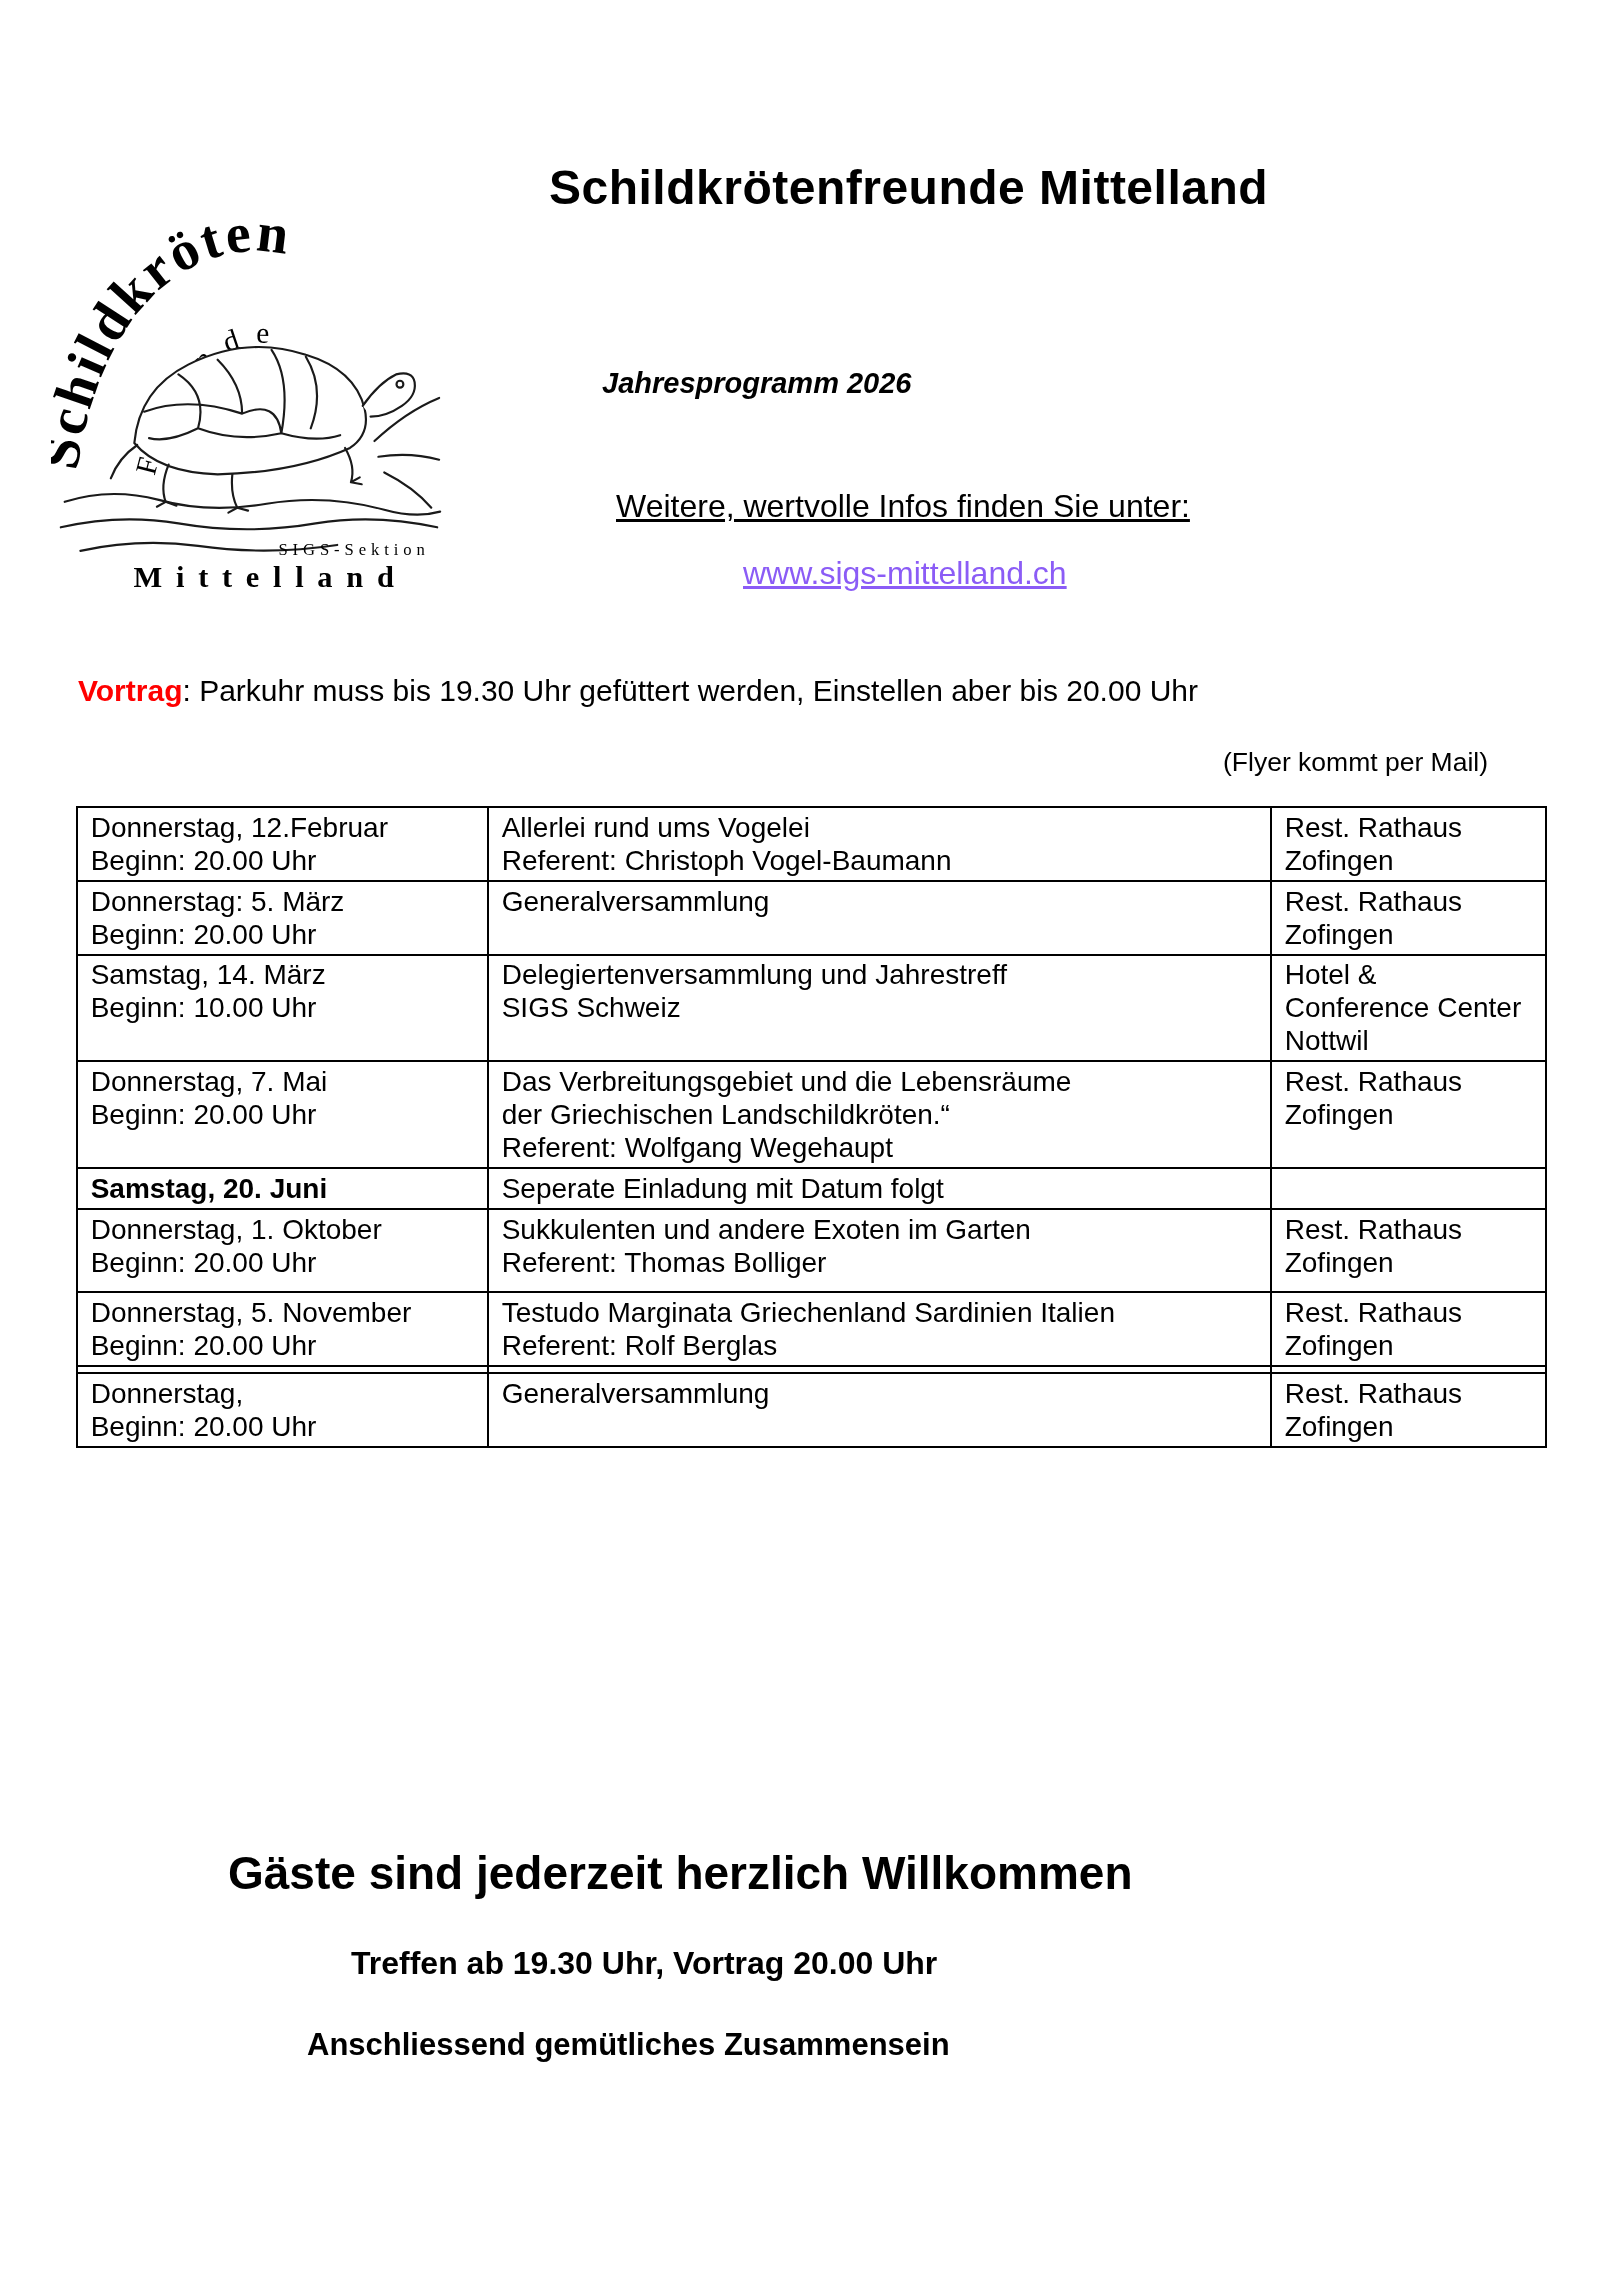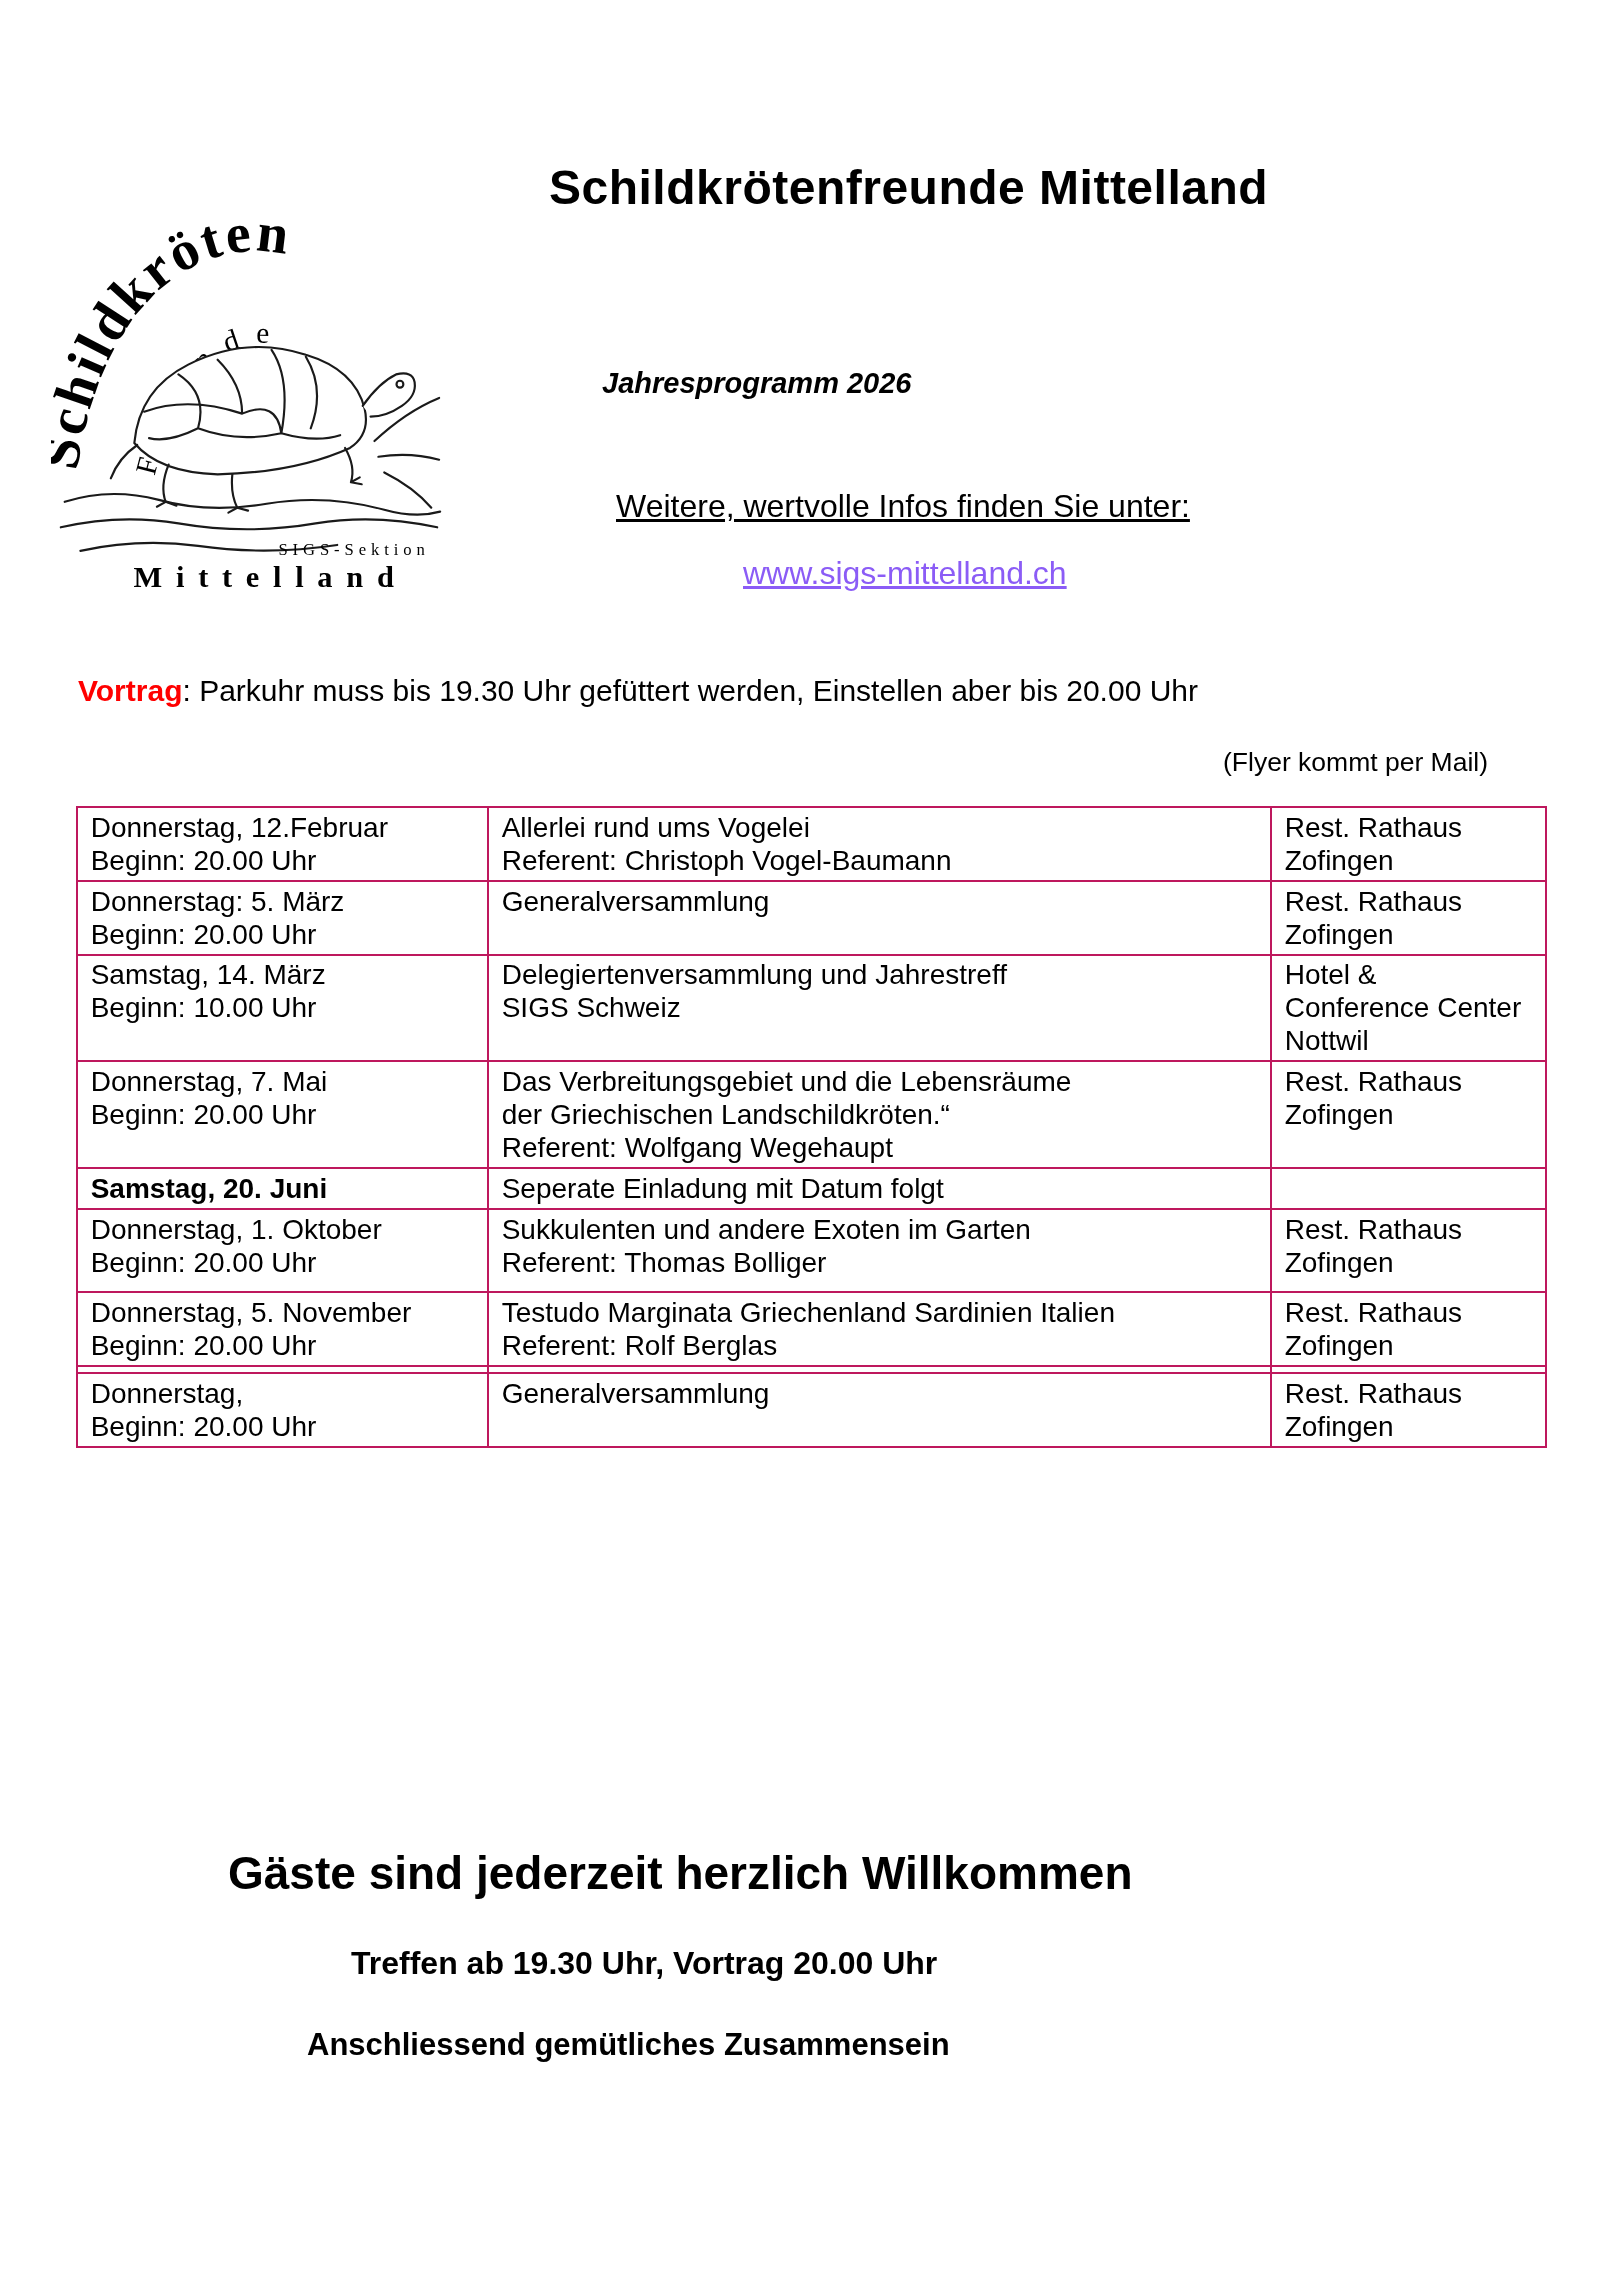--- a/index.html
+++ b/index.html
@@ -27,21 +27,21 @@
   
   table.program {
     position:absolute; left:76px; top:806px;
     width:1469px;
     border-collapse:collapse;
     table-layout:fixed;
     font-size:28px;
     line-height:33px;
   }
   table.program td {
-    border:2px solid #be185d;
+    border:2px solid #000000;
     vertical-align:top;
     padding:2.9px 11.8px 2.9px 12.7px;
     overflow:hidden;
   }
   col.c1 { width:411px; }
   col.c2 { width:783px; }
   col.c3 { width:275px; }
   table.program tr:nth-child(6)  { height:83px; }
   table.program tr:nth-child(10) { height:29px; }
 

